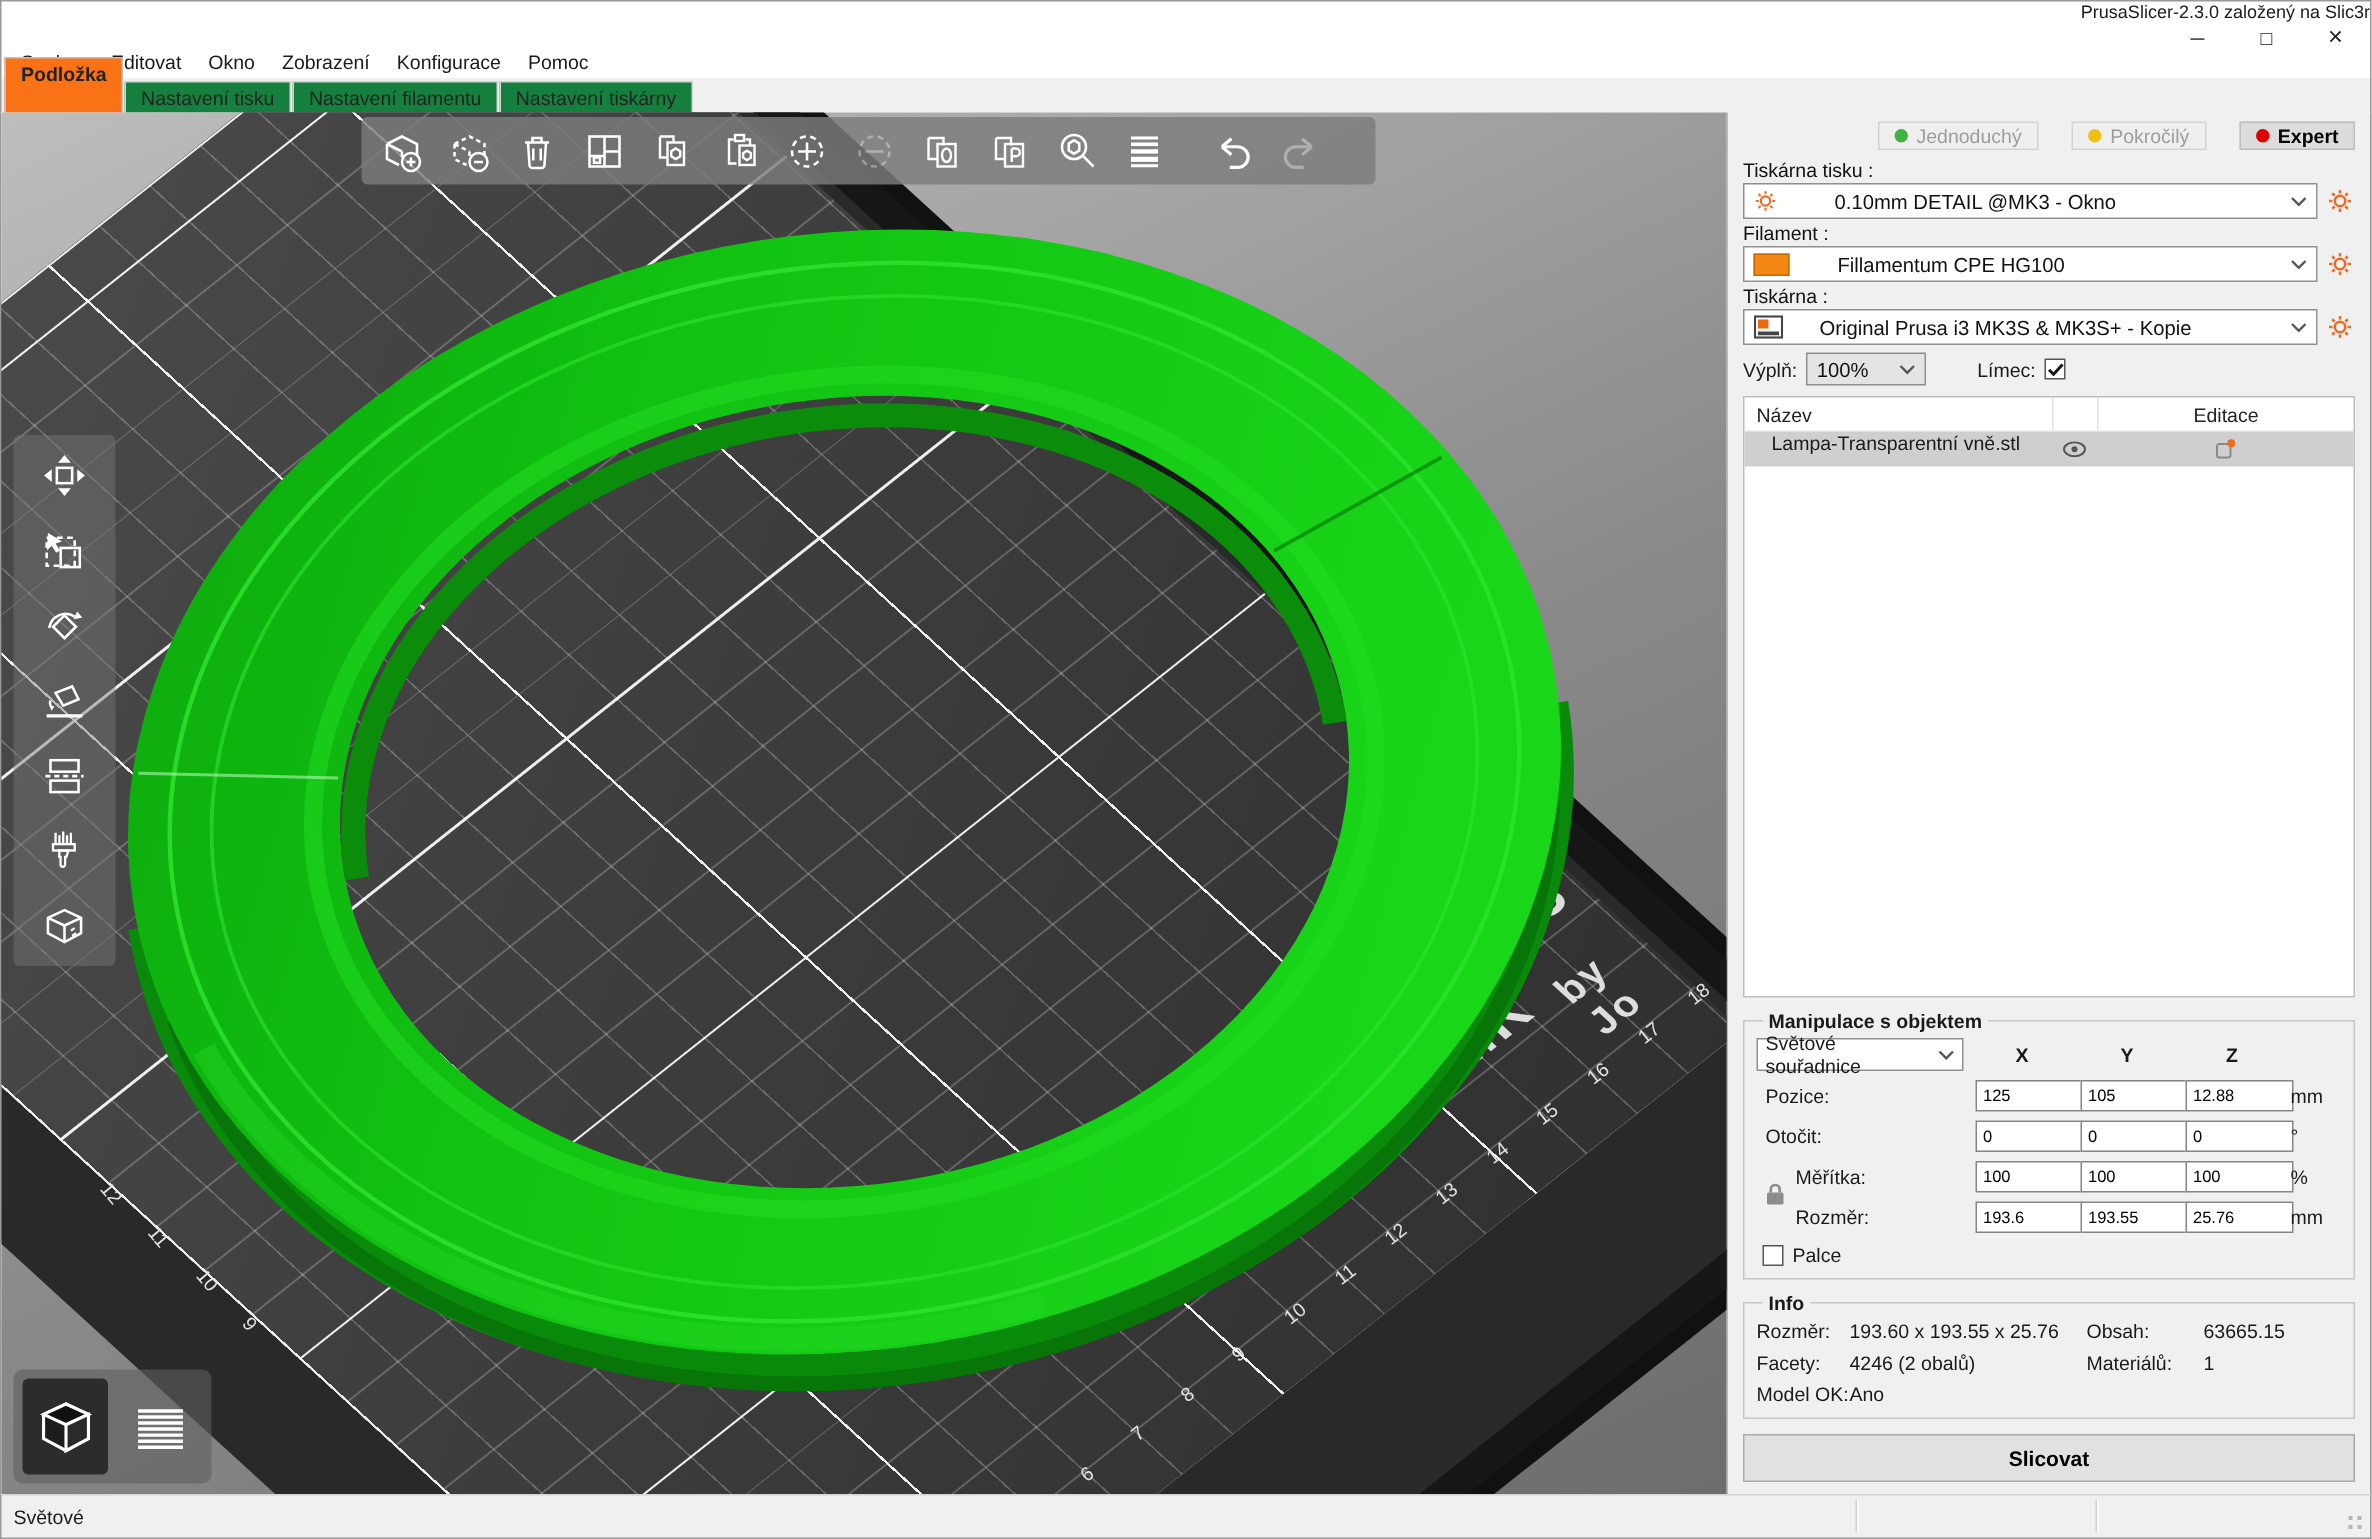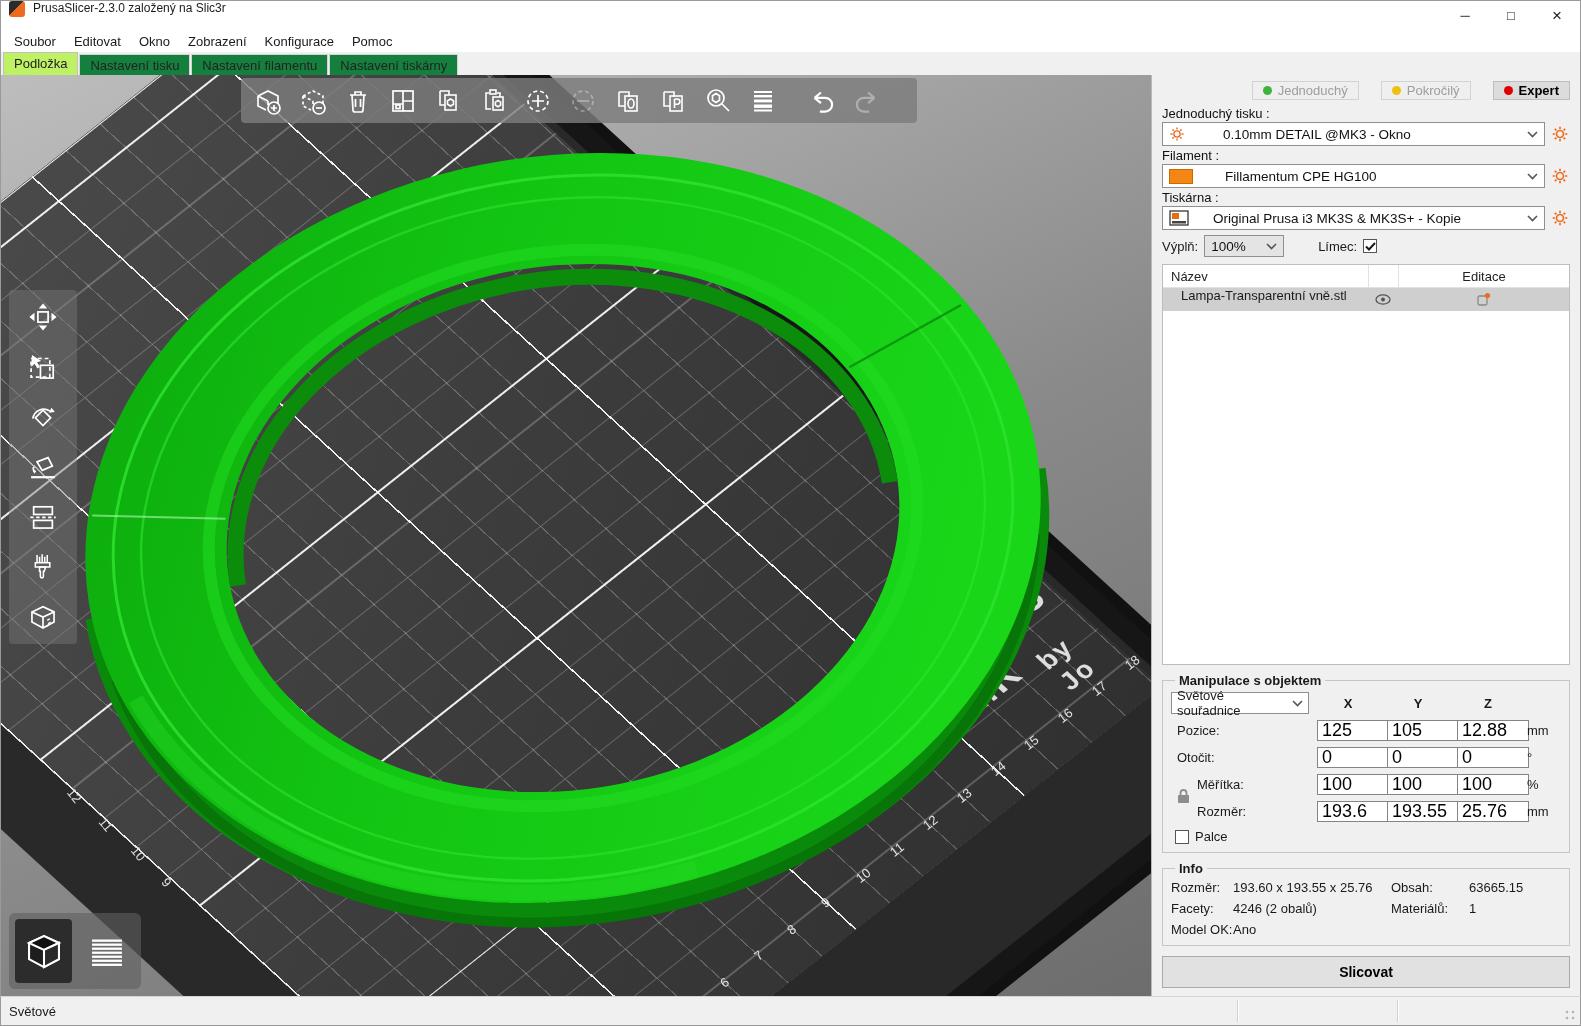--- a/index.html
+++ b/index.html
@@ -2,35 +2,35 @@
 <html><head>
 <meta charset="utf-8">
 <style>
   * { margin:0; padding:0; box-sizing:border-box; }
   html,body { width:1581px; height:1026px; overflow:hidden;
     font-family:"Liberation Sans", sans-serif; background:#fff; color:#1a1a1a; }
   svg { display:block; }
 
   
   .titlebar { height:30px; background:#fff; border:1px solid #9a9a9a; border-bottom:none;
-    display:flex; align-items:flex-start; padding-left:8px; }
+    display:flex; align-items:flex-end; padding-left:8px;flex-direction:column; }
   .app-icon { width:16px; height:16px; border-radius:3px; margin-right:8px;
     background:linear-gradient(135deg,#2b2b2b 45%, #ed6b21 45%); }
   .title-text { font-size:12px; }
   .win-controls { margin-left:auto; display:flex; height:100%; }
   .win-btn { width:46px; height:100%; display:flex; align-items:center; justify-content:center;
     font-size:13px; color:#222; }
   .menubar { height:22px; background:#fff; display:flex; align-items:center; padding-left:4px;
     border-left:1px solid #9a9a9a; border-right:1px solid #9a9a9a; }
   .menu-item { font-size:13px; padding:2px 9px; }
   .tabbar { height:23px; background:#f0f0f0; display:flex; align-items:flex-end; padding-left:2px;
     border-left:1px solid #9a9a9a; border-right:1px solid #9a9a9a; }
   .tab { font-size:13px; padding:3px 10px 4px; background:#15803d; border:1px solid #d4d4d4;
     border-bottom:none; margin-right:1px; color:#222; height:21px; }
-  .tab.active { background:#bef264; height:23px; border-color:#c0c0c0; }
+  .tab.active { background:#f97316; height:37px; border-color:#c0c0c0;font-weight:bold; }
 
   
   .main { display:flex; height:921px; border-left:1px solid #9a9a9a; border-right:1px solid #9a9a9a; }
   .viewport { position:relative; width:1152px; height:921px; overflow:hidden;
     background:linear-gradient(155deg,#bdbdbd 0%,#a3a3a3 30%,#8a8a8a 55%,#6d6d6d 100%); }
 
   
   .bed { position:absolute; left:0; top:0; width:1160px; height:1560px; background:#292929;
     transform:matrix(0.613,-0.486,0.58,0.53,-368,418); transform-origin:0 0;
     box-shadow:26px 26px 0 #161616, 40px 40px 0 #111; }
@@ -92,21 +92,21 @@
   .col-name { width:205px; padding-left:8px; }
   .col-eye { width:30px; display:flex; justify-content:center; border-left:1px solid #e2e2e2; height:100%; align-items:center; }
   .col-edit { flex:1; text-align:center; border-left:1px solid #e2e2e2; height:100%; line-height:23px; }
   .obj-row { display:flex; height:23px; background:#cfcfcf; }
   .obj-row .col-name { padding-left:18px; }
 
   fieldset { border:1px solid #c6c6c6; padding:4px 8px 8px; margin-top:8px; }
   legend { font-size:13px; font-weight:bold; padding:0 4px; margin-left:4px; }
   .manip-grid { display:grid; grid-template-columns:138px 62px 62px 62px 34px; column-gap:8px;
     row-gap:6px; align-items:center; position:relative; }
-  .manip-grid input { width:72px; height:21px; border:1px solid #848484; font-size:18px;
+  .manip-grid input { width:72px; height:21px; border:1px solid #848484; font-size:11px;
     padding:0 4px; font-family:"Liberation Sans",sans-serif; background:#fff; }
   .axis-head { text-align:center; font-weight:bold; }
   .coord-combo { height:22px; border:1px solid #8f8f8f; background:#fff; display:flex;
     align-items:center; padding:0 5px; gap:6px; }
   .coord-combo .txt { flex:1; font-size:13px; }
   .row-label { padding-left:6px; }
   .row-label.indent { padding-left:26px; }
   .lock-wrap { position:absolute; left:6px; top:96px; }
   .inches-row { display:flex; align-items:center; gap:6px; margin-top:7px; padding-left:4px; }
   .info-grid { display:grid; grid-template-columns:62px 158px 78px auto; row-gap:6px; font-size:13px; }
@@ -387,21 +387,21 @@
       <div class="mode-btn">
         <span class="dot dot-advanced"></span>
         <span>Pokročilý</span>
       </div>
       <div class="mode-btn active">
         <span class="dot dot-expert"></span>
         <span>Expert</span>
       </div>
     </div>
 
-    <div class="preset-label">Jednoduchý tisku :</div>
+    <div class="preset-label">Tiskárna tisku :</div>
     <div class="combo-row">
       <div class="combo">
         <svg class="gear" width="16" height="16" viewBox="0 0 16 16" fill="none" stroke="#ed6b21" stroke-width="1.4">
           <circle cx="8" cy="8" r="3.1"></circle>
             <path d="M8 1.5 v2 M8 12.5 v2 M1.5 8 h2 M12.5 8 h2 M3.4 3.4 l1.4 1.4 M11.2 11.2 l1.4 1.4 M12.6 3.4 l-1.4 1.4 M4.8 11.2 l-1.4 1.4"></path>
         </svg>
         <span class="txt" style="text-align:left; padding-left:30px;">0.10mm DETAIL @MK3 - Okno</span>
         <svg class="chev" width="11" height="7" viewBox="0 0 11 7" fill="none" stroke="#555" stroke-width="1.6">
             <path d="M1 1 l4.5 4.5 L10 1"></path>
           </svg>

